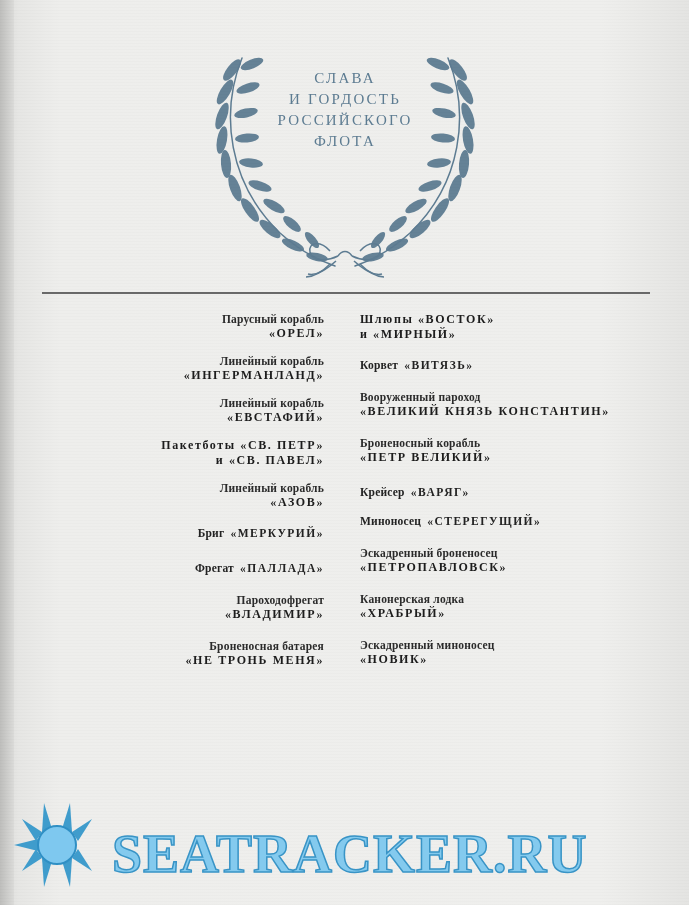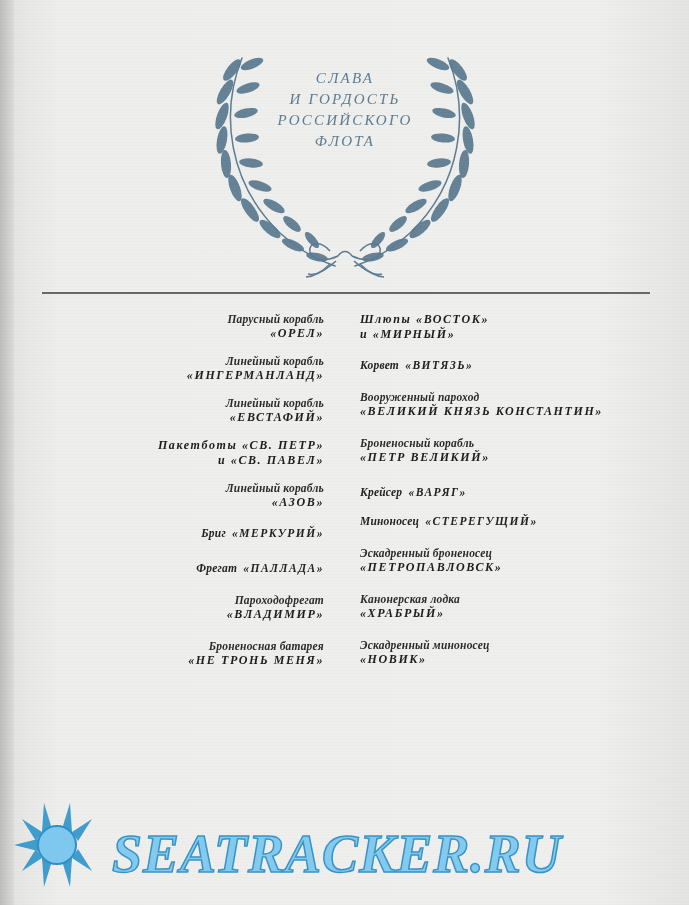--- a/index.html
+++ b/index.html
@@ -15,21 +15,20 @@
     position: relative;
   }
   
   .page {
     position: absolute;
     left: 0;
     top: 0;
     width: 689px;
     height: 905px;
     background: linear-gradient(90deg,#d8d8d6 0px,#e6e6e4 18px,#eeeeec 60px,#efefed 600px,#e4e4e2 689px);
-    font-style: italic;
   }
   .page::before {
     content: "";
     position: absolute;
     left: 0; top: 0;
     width: 14px; height: 905px;
     background: linear-gradient(90deg,#b9b9b7,#dadad8);
     opacity: .85;
   }
 

